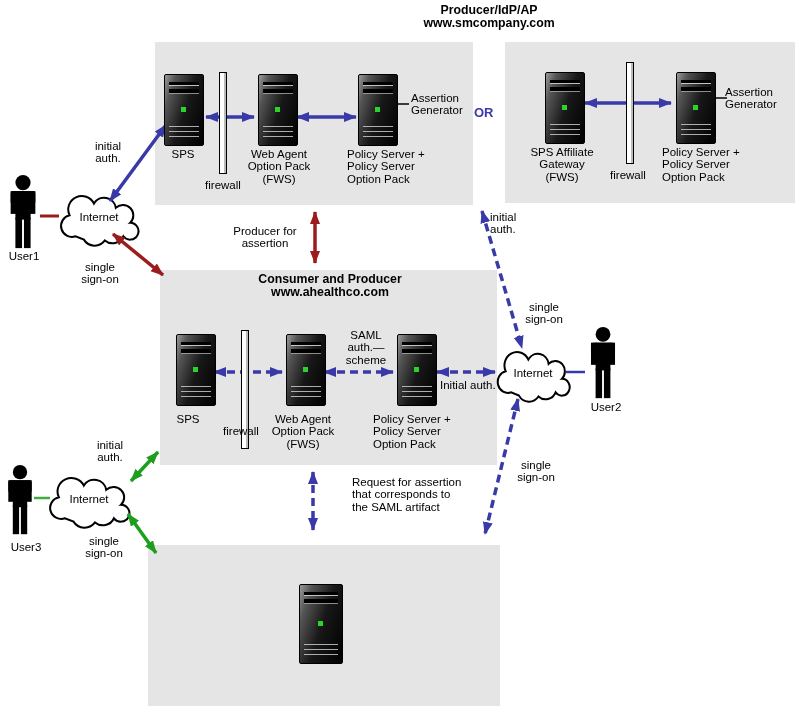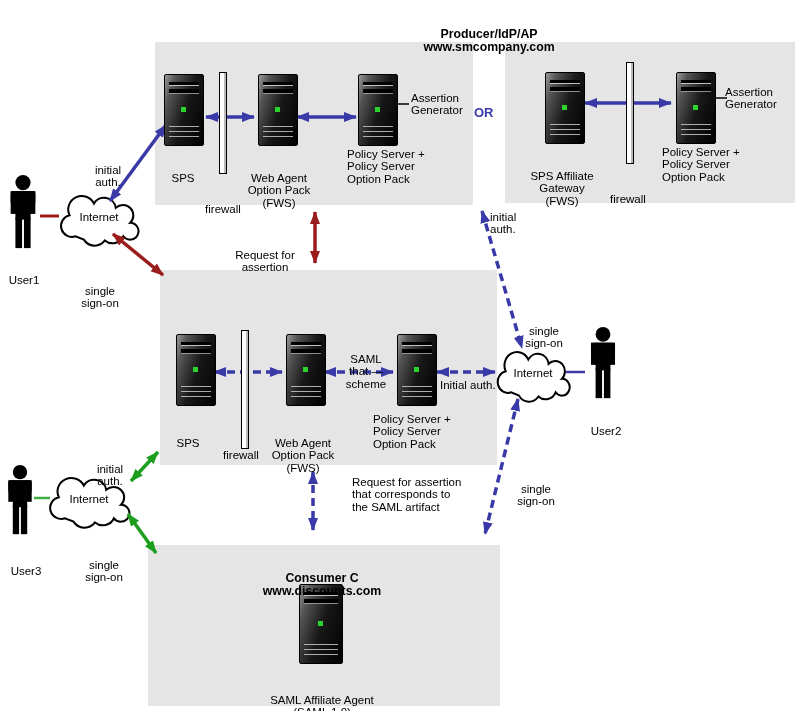--- a/index.html
+++ b/index.html
@@ -4,21 +4,21 @@
 <style>
   :root{
     --blue:#3939A8; --maroon:#9B1C1C; --green:#1E9E1E; --box:#E5E5E5; --led:#2BD42B;
   }
   html,body{margin:0;padding:0;background:#fff;}
   .canvas{position:relative;width:799px;height:711px;background:#fff;overflow:hidden;
           font-family:"Liberation Sans",sans-serif;}
   .gbox{position:absolute;background:var(--box);z-index:0;}
   .overlay{position:absolute;left:0;top:0;z-index:2;pointer-events:none;}
   .lbl{position:absolute;z-index:4;font-size:11.5px;line-height:1.08;color:#000;white-space:pre-line;}
-  .c{text-align:center;margin-top:24px;}
+  .c{text-align:center;}
   .b{font-weight:bold;font-size:12.3px;}
   .or{font-weight:bold;font-size:13px;color:var(--blue);}
   .cloud{position:absolute;z-index:1;}
   .cloud svg{position:absolute;left:0;top:0;width:100%;height:100%;}
   .cloudlbl{position:absolute;inset:0;display:flex;align-items:center;justify-content:center;
             font-size:11.5px;z-index:4;}
   .person{position:absolute;z-index:3;}
   .person svg{width:100%;height:100%;fill:#000;}
   .server{position:absolute;z-index:3;width:38px;height:70px;border:1px solid #000;border-radius:2px;
           background:linear-gradient(108deg,#9a9a9a 0%,#555 18%,#181818 52%,#000 100%);}
@@ -213,39 +213,37 @@
   <div class="lbl c" style="left:510px;top:146px;width:104px">SPS Affiliate
 Gateway
 (FWS)</div>
   <div class="lbl c" style="left:601px;top:169px;width:54px">firewall</div>
   <div class="lbl" style="left:662px;top:146px">Policy Server +
 Policy Server
 Option Pack</div>
   <div class="lbl" style="left:725px;top:86px">Assertion
 Generator</div>
 
+  <div class="lbl c b" style="left:228px;top:273px;width:204px">Consumer and Producer
+www.ahealthco.com</div>
   <div class="lbl c" style="left:164px;top:413px;width:48px">SPS</div>
   <div class="lbl c" style="left:214px;top:425px;width:54px">firewall</div>
   <div class="lbl c" style="left:265px;top:413px;width:76px">Web Agent
 Option Pack
 (FWS)</div>
   <div class="lbl" style="left:373px;top:413px">Policy Server +
 Policy Server
 Option Pack</div>
   <div class="lbl c" style="left:340px;top:329px;width:52px">SAML
-that.—
+auth.—
 scheme</div>
   <div class="lbl" style="left:440px;top:379px">Initial auth.</div>
 
-  <div class="lbl c b" style="left:222px;top:548px;width:200px">Consumer C
-www.discounts.com</div>
-  <div class="lbl c" style="left:252px;top:670px;width:140px">SAML Affiliate Agent
-(SAML 1.0)</div>
-
-  <div class="lbl c" style="left:220px;top:225px;width:90px">Request for
+
+  <div class="lbl c" style="left:220px;top:225px;width:90px">Producer for
 assertion</div>
   <div class="lbl" style="left:352px;top:476px">Request for assertion
 that corresponds to
 the SAML artifact</div>
 
   <div class="lbl c" style="left:84px;top:140px;width:48px">initial
 auth.</div>
   <div class="lbl c" style="left:72px;top:261px;width:56px">single
 sign-on</div>
   <div class="lbl" style="left:490px;top:211px">initial

